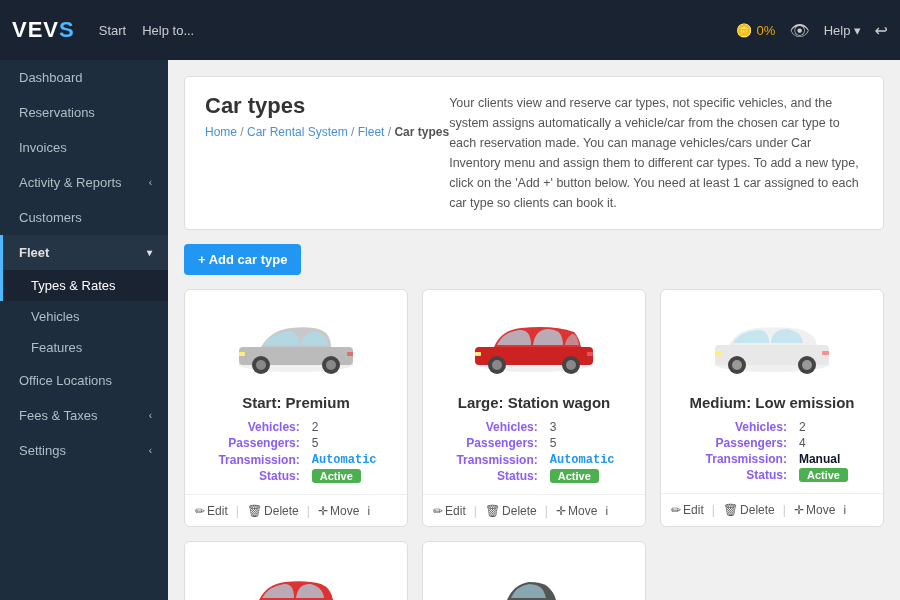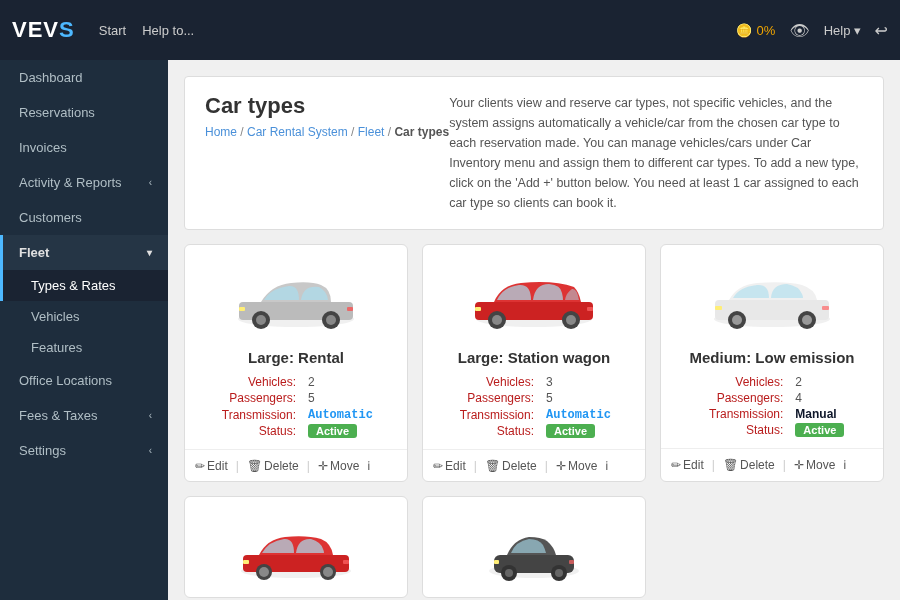--- a/index.html
+++ b/index.html
@@ -176,21 +176,21 @@
       color: #555;
     }
     .car-card-info table {
       width: 100%;
       border-collapse: collapse;
     }
     .car-card-info td {
       padding: 1px 4px;
       text-align: left;
     }
-    .car-card-info td:first-child { text-align: right; color: #b91c1c; padding-right: 8px; }
+    .car-card-info td:first-child { text-align: right; color: #8b5cf6; padding-right: 8px; font-weight: bold; }
     .badge-automatic { color: #2196f3; font-weight: 700; font-size: 12px; font-family: Liberation Mono, monospace; }
     .badge-manual { color: #0f172a; font-weight: 700; font-size: 12px; }
     .badge-active {
       background: #4caf50;
       color: white;
       padding: 1px 8px;
       border-radius: 3px;
       font-size: 11px;
       font-weight: 700;
       display: inline-block;
@@ -284,20 +284,21 @@
           <span>Home</span> /
           <span>Car Rental System</span> /
           <span>Fleet</span> /
           <span class="current">Car types</span>
         </div>
       </div>
       <p class="page-description">Your clients view and reserve car types, not specific vehicles, and the system assigns automatically a vehicle/car from the chosen car type to each reservation made. You can manage vehicles/cars under Car Inventory menu and assign them to different car types. To add a new type, click on the 'Add +' button below. You need at least 1 car assigned to each car type so clients can book it.</p>
     </div>
 
     
+    <button class="add-btn">+ Add car type</button>
 
     
     <div class="cards-grid">
 
       <div class="car-card">
         <div class="car-card-image">
           <svg class="car-svg" viewBox="0 0 130 65" xmlns="http://www.w3.org/2000/svg">
 
             <ellipse cx="65" cy="52" rx="58" ry="8" fill="#ccc" opacity="0.3"></ellipse>
 
@@ -311,21 +312,21 @@
             <circle cx="30" cy="53" r="9" fill="#444"></circle>
             <circle cx="30" cy="53" r="5" fill="#888"></circle>
             <circle cx="100" cy="53" r="9" fill="#444"></circle>
             <circle cx="100" cy="53" r="5" fill="#888"></circle>
 
             <rect x="8" y="40" width="6" height="4" rx="1" fill="#ffee77"></rect>
             <rect x="116" y="40" width="6" height="4" rx="1" fill="#ff4444" opacity="0.7"></rect>
           </svg>
         </div>
         <div class="car-card-body">
-          <div class="car-card-title">Large: Rental</div>
+          <div class="car-card-title">Start: Premium</div>
           <div class="car-card-info">
             <table>
               <tbody>
                   <tr>
                     <td>Vehicles:</td>
                     <td>2</td>
                   </tr>
               <tr>
                     <td>Passengers:</td>
                     <td>5</td>

